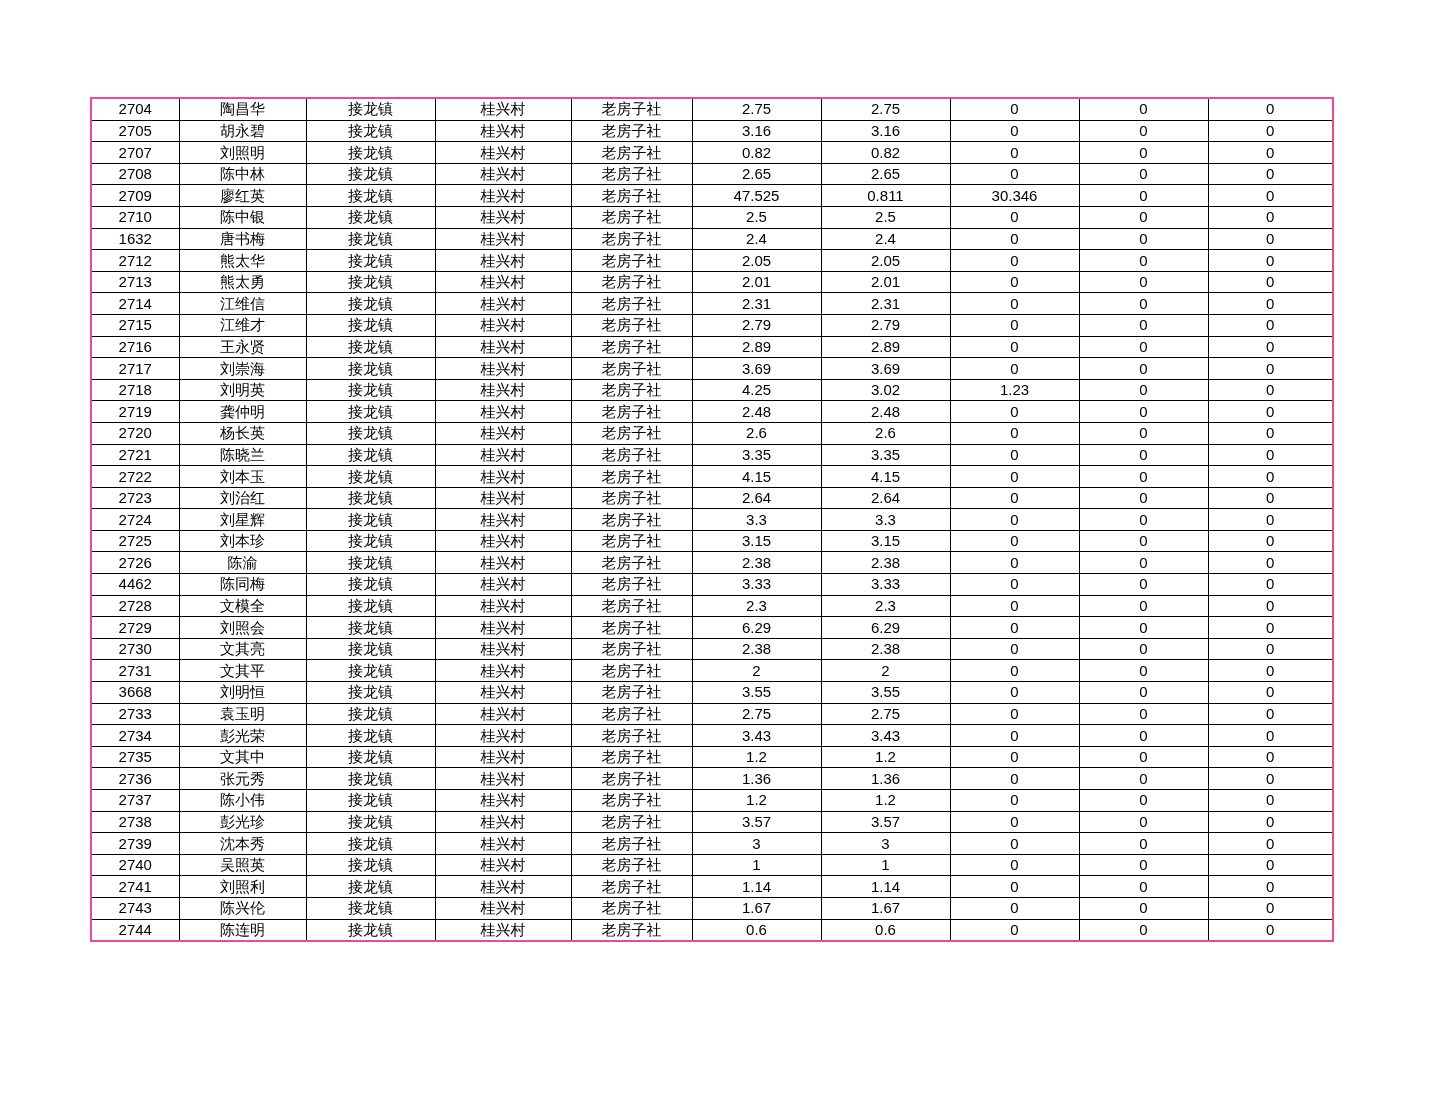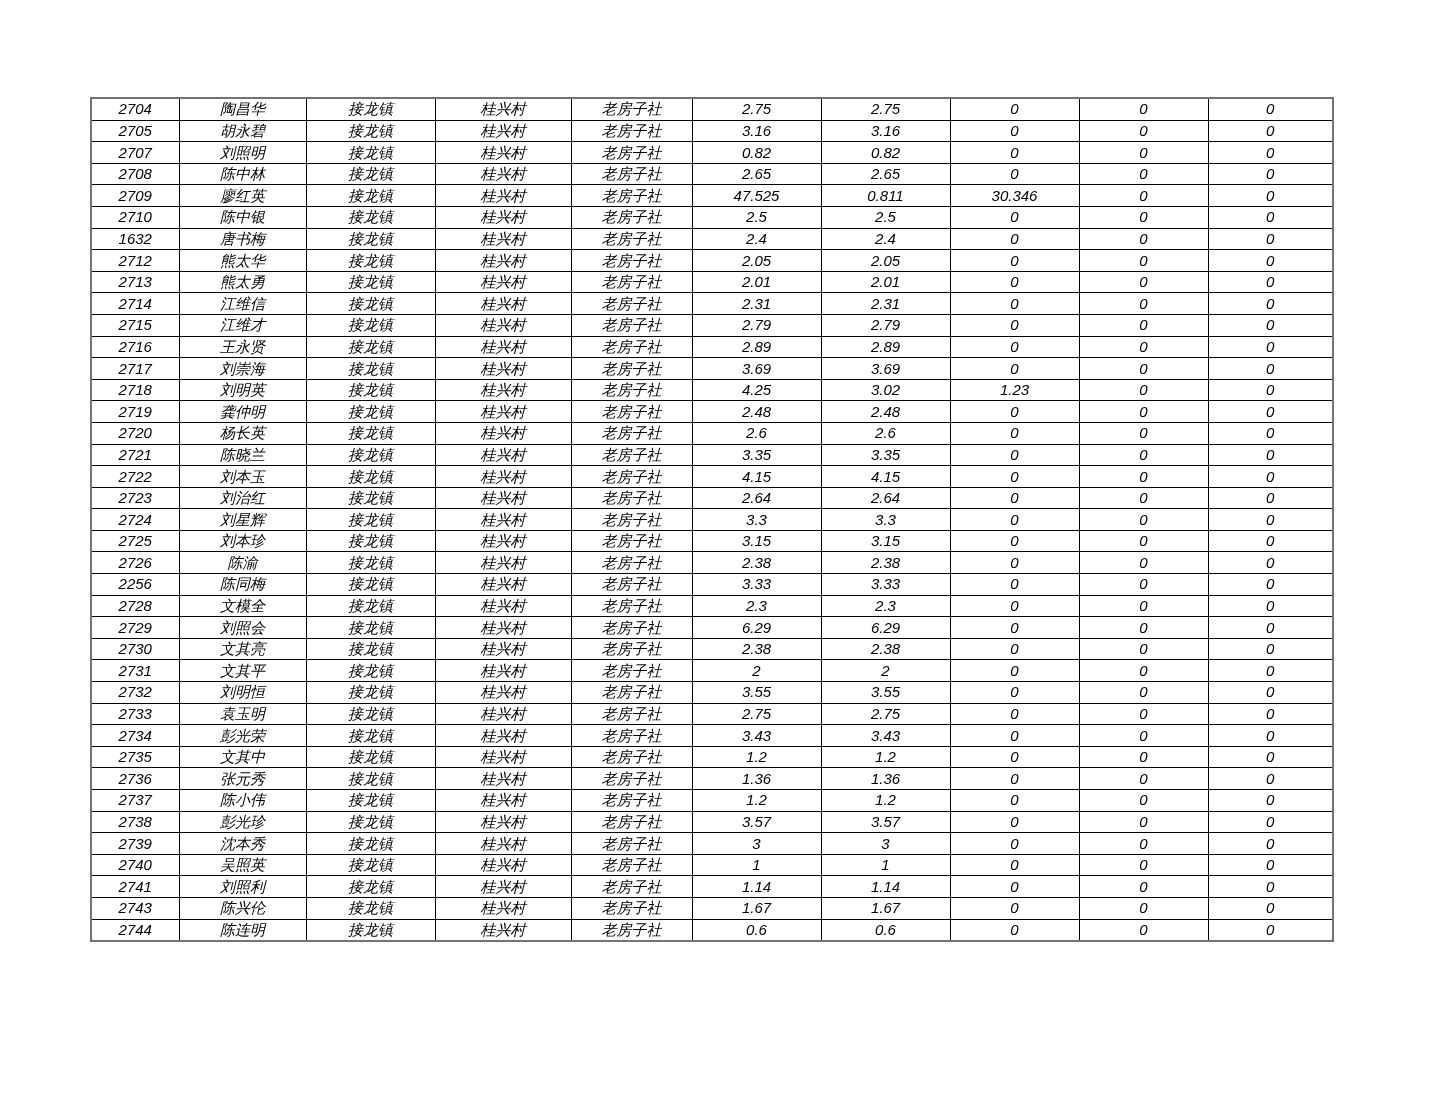--- a/index.html
+++ b/index.html
@@ -14,22 +14,21 @@
     font-family: "Liberation Sans", "DejaVu Sans", sans-serif;
   }
   .sheet {
     position: absolute;
     left: 90px;
     top: 97px;
   }
   table.records {
     border-collapse: collapse;
     table-layout: fixed;
-    border: 2px solid #737373;
-    font-style: italic;
+    border: 2px solid #ec4899;
   }
   table.records td {
     border: 1.5px solid #000000;
     height: 20.6px;
     padding: 0;
     text-align: center;
     vertical-align: middle;
     font-size: 15px;
     line-height: 1.05;
     color: #000000;
@@ -313,21 +312,21 @@
           <td>接龙镇</td>
           <td>桂兴村</td>
           <td>老房子社</td>
           <td>2.38</td>
           <td>2.38</td>
           <td>0</td>
           <td>0</td>
           <td>0</td>
         </tr>
         <tr>
-          <td>2256</td>
+          <td>4462</td>
           <td>陈同梅</td>
           <td>接龙镇</td>
           <td>桂兴村</td>
           <td>老房子社</td>
           <td>3.33</td>
           <td>3.33</td>
           <td>0</td>
           <td>0</td>
           <td>0</td>
         </tr>
@@ -373,21 +372,21 @@
           <td>接龙镇</td>
           <td>桂兴村</td>
           <td>老房子社</td>
           <td>2</td>
           <td>2</td>
           <td>0</td>
           <td>0</td>
           <td>0</td>
         </tr>
         <tr>
-          <td>2732</td>
+          <td>3668</td>
           <td>刘明恒</td>
           <td>接龙镇</td>
           <td>桂兴村</td>
           <td>老房子社</td>
           <td>3.55</td>
           <td>3.55</td>
           <td>0</td>
           <td>0</td>
           <td>0</td>
         </tr>

